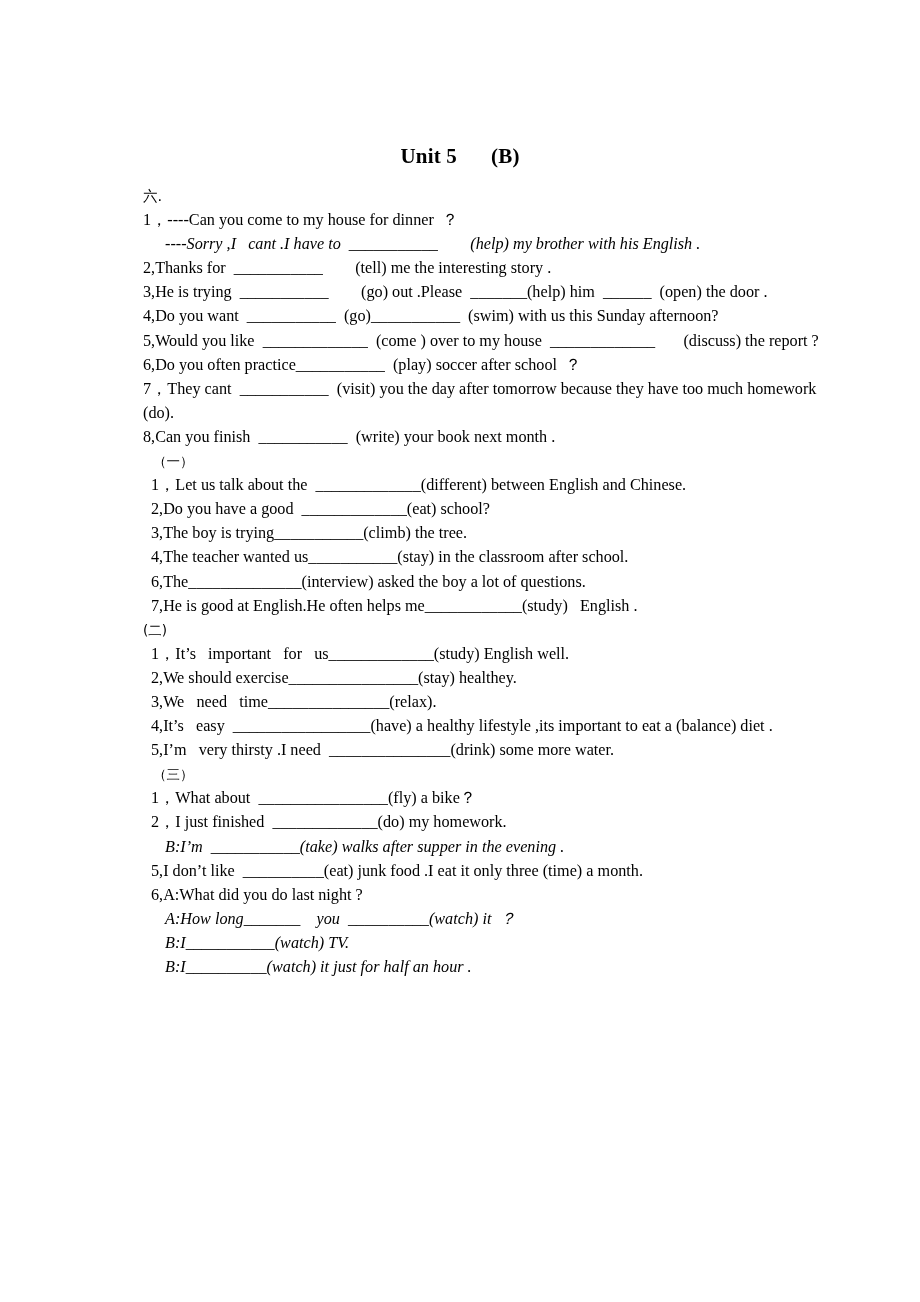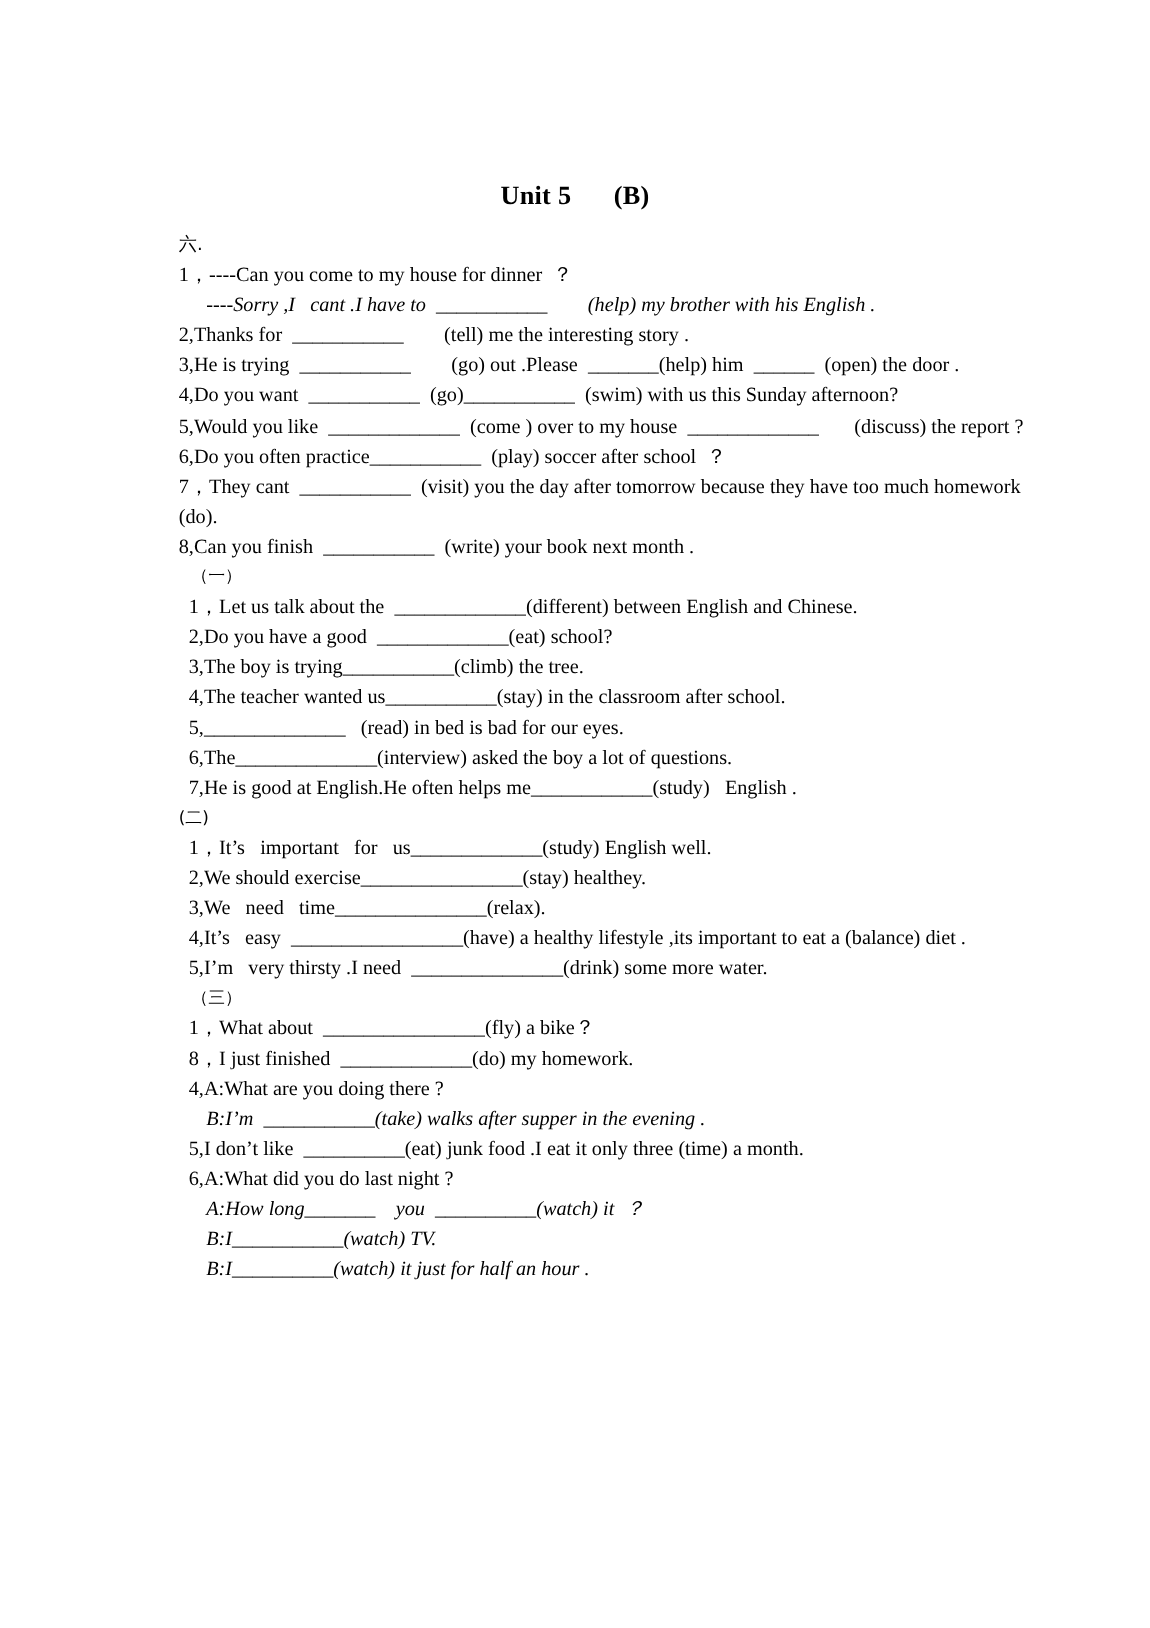--- a/index.html
+++ b/index.html
@@ -83,37 +83,35 @@
     <div class="line">6,Do you often practice___________  (play) soccer after school  ？</div>
     <div class="line">7，They cant  ___________  (visit) you the day after tomorrow because they have too much homework (do).</div>
     <div class="line">8,Can you finish  ___________  (write) your book next month .</div>
 
     <div class="line sec-marker pad">（一）</div>
 
     <div class="line indent-sm">1，Let us talk about the  _____________(different) between English and Chinese.</div>
     <div class="line indent-sm">2,Do you have a good  _____________(eat) school?</div>
     <div class="line indent-sm">3,The boy is trying___________(climb) the tree.</div>
     <div class="line indent-sm">4,The teacher wanted us___________(stay) in the classroom after school.</div>
-    <div class="line indent-sm">5,______________   (read) in bed is bad for our eyes.</div>
     <div class="line indent-sm">6,The______________(interview) asked the boy a lot of questions.</div>
     <div class="line indent-sm">7,He is good at English.He often helps me____________(study)   English .</div>
 
     <div class="line sec-marker">(二)</div>
 
     <div class="line indent-sm">1，It’s   important   for   us_____________(study) English well.</div>
     <div class="line indent-sm">2,We should exercise________________(stay) healthey.</div>
     <div class="line indent-sm">3,We   need   time_______________(relax).</div>
     <div class="line indent-sm">4,It’s   easy  _________________(have) a healthy lifestyle ,its important to eat a (balance) diet .</div>
     <div class="line indent-sm">5,I’m   very thirsty .I need  _______________(drink) some more water.</div>
 
     <div class="line sec-marker pad">（三）</div>
 
     <div class="line indent-sm">1，What about  ________________(fly) a bike？</div>
-    <div class="line indent-sm">8，I just finished  _____________(do) my homework.</div>
-    <div class="line indent-sm">4,A:What are you doing there ?</div>
+    <div class="line indent-sm">2，I just finished  _____________(do) my homework.</div>
     <div class="line indent1">B:I’m  ___________(take) walks after supper in the evening .</div>
     <div class="line indent-sm">5,I don’t like  __________(eat) junk food .I eat it only three (time) a month.</div>
     <div class="line indent-sm">6,A:What did you do last night ?</div>
     <div class="line indent1">A:How long_______    you  __________(watch) it  ？</div>
     <div class="line indent1">B:I___________(watch) TV.</div>
     <div class="line indent1">B:I__________(watch) it just for half an hour .</div>
 
   </div>
 </div>
 

